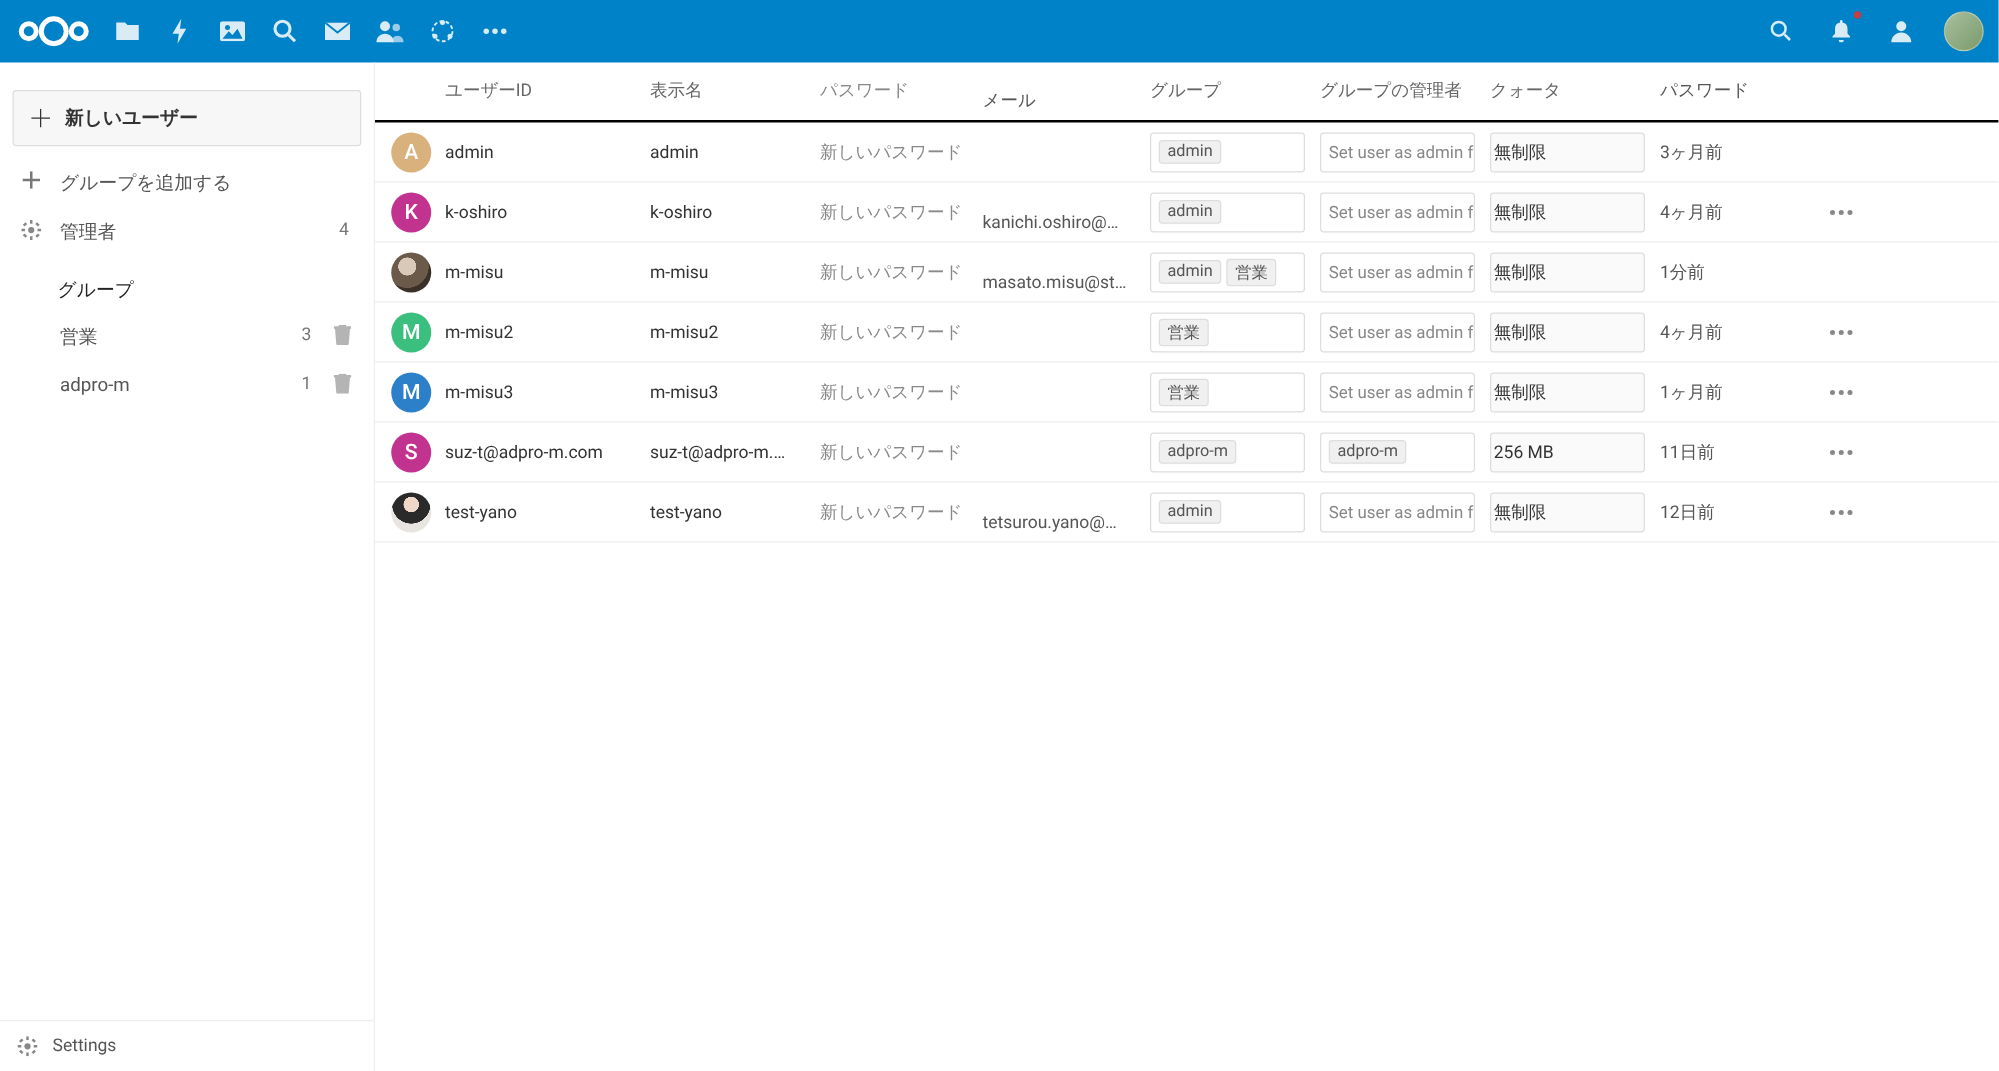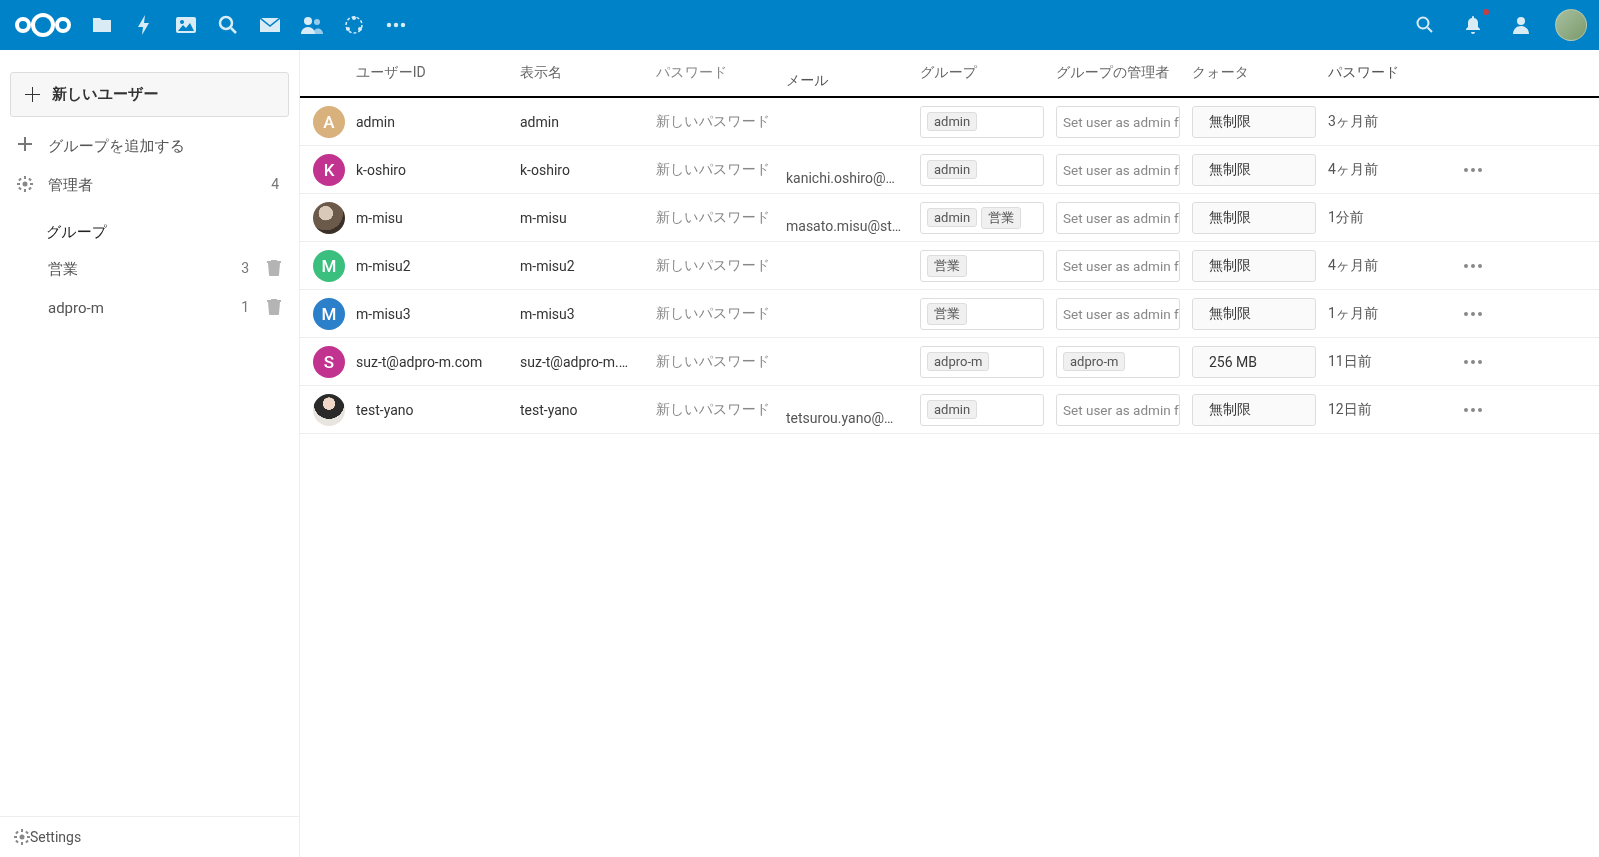--- a/index.html
+++ b/index.html
@@ -24,41 +24,41 @@
 .new-user-btn { margin: 16px 10px 10px 10px; padding: 12px 14px; background: #f7f7f7; border: 1px solid #ddd; border-radius: 3px; display:flex; align-items:center; gap:12px; font-weight:600; cursor:pointer; font-size:15px; }
 .side-item { display:flex; align-items:flex-start; padding: 10px 14px; gap: 12px; color:#555; cursor:pointer; position:relative; }
 .side-item .icon-slot { width:22px; display:flex; justify-content:center; }
 .side-item .label { flex:1; font-size:15px; }
 .side-item .count { color:#777; margin-right: 6px; }
 .side-item .trash { opacity:0; width:18px; }
 .side-item.with-trash .trash { opacity:0.55; }
 .side-item.active { font-weight:600; color:#222; }
 .side-item.active::before { content:''; position:absolute; left:0; top:0; bottom:0; width:3px; background:#0082c9; }
 .side-section-label { padding: 18px 14px 8px 46px; color:#222; font-weight:500; font-size:15px; }
-.sidebar-bottom { margin-top:auto; padding: 12px 14px; display:flex; align-items:center; gap:0; color:#555; cursor:pointer; border-top:1px solid #eee; }
+.sidebar-bottom { margin-top:auto; padding: 12px 14px; display:flex; align-items:center; gap:12px; color:#555; cursor:pointer; border-top:1px solid #eee; }
 
 
 .thead-row { display:flex; align-items:center; height: 48px; border-bottom:2px solid #000000; color:#666; font-size:14px; padding-left: 6px; }
 .trow { display:flex; align-items:center; height: 48px; border-bottom:1px solid #ededed; padding-left:6px; }
 .col-avatar { width: 46px; display:flex; justify-content:center; }
 .col-userid { width: 168px; padding-left:4px; overflow:hidden; text-overflow:ellipsis; white-space:nowrap; }
 .col-display { width: 136px; overflow:hidden; text-overflow:ellipsis; white-space:nowrap; }
 .col-password { width: 130px; color:#888; }
 .col-email { width: 134px; color:#555; overflow:hidden; text-overflow:ellipsis; white-space:nowrap;margin-top:16px; }
 .col-groups { width: 136px; }
 .col-admin { width: 136px; }
 .col-quota { width: 136px; }
 .col-login { width: 120px; color:#555; }
 .col-actions { width: 50px; display:flex; justify-content:center; color:#888; cursor:pointer; }
 
 .user-avatar { width:32px; height:32px; border-radius:50%; display:flex; align-items:center; justify-content:center; color:#fff; font-weight:500; font-size:17px; }
 .chipbox { border:1px solid #ddd; border-radius:3px; background:#fff; min-height:32px; display:flex; align-items:center; padding:2px 6px; gap:4px; width: 124px; overflow:hidden; }
 .chipbox.readonly { font-size:13.5px; color:#888; white-space:nowrap; overflow:hidden; }
 .chip { background:#f0f0f0; border:1px solid #ddd; border-radius:3px; padding:1px 6px; font-size:13px; color:#555; white-space:nowrap; }
-.quota-box { border:1px solid #ddd; border-radius:3px; background:#fafafa; height:32px; display:flex; align-items:center; padding:0 16px; width:124px; font-size:14px; color:#333; }
+.quota-box { border:1px solid #ddd; border-radius:3px; background:#fafafa; height:32px; display:flex; align-items:center; padding:0 2px; width:124px; font-size:14px; color:#333; }
 
 svg { display:block; }
 </style>
 </head>
 <body>
 
 <div class="header">
   <div class="header-left">
     <div class="logo">
       <svg width="62" height="32" viewBox="0 0 62 32">

